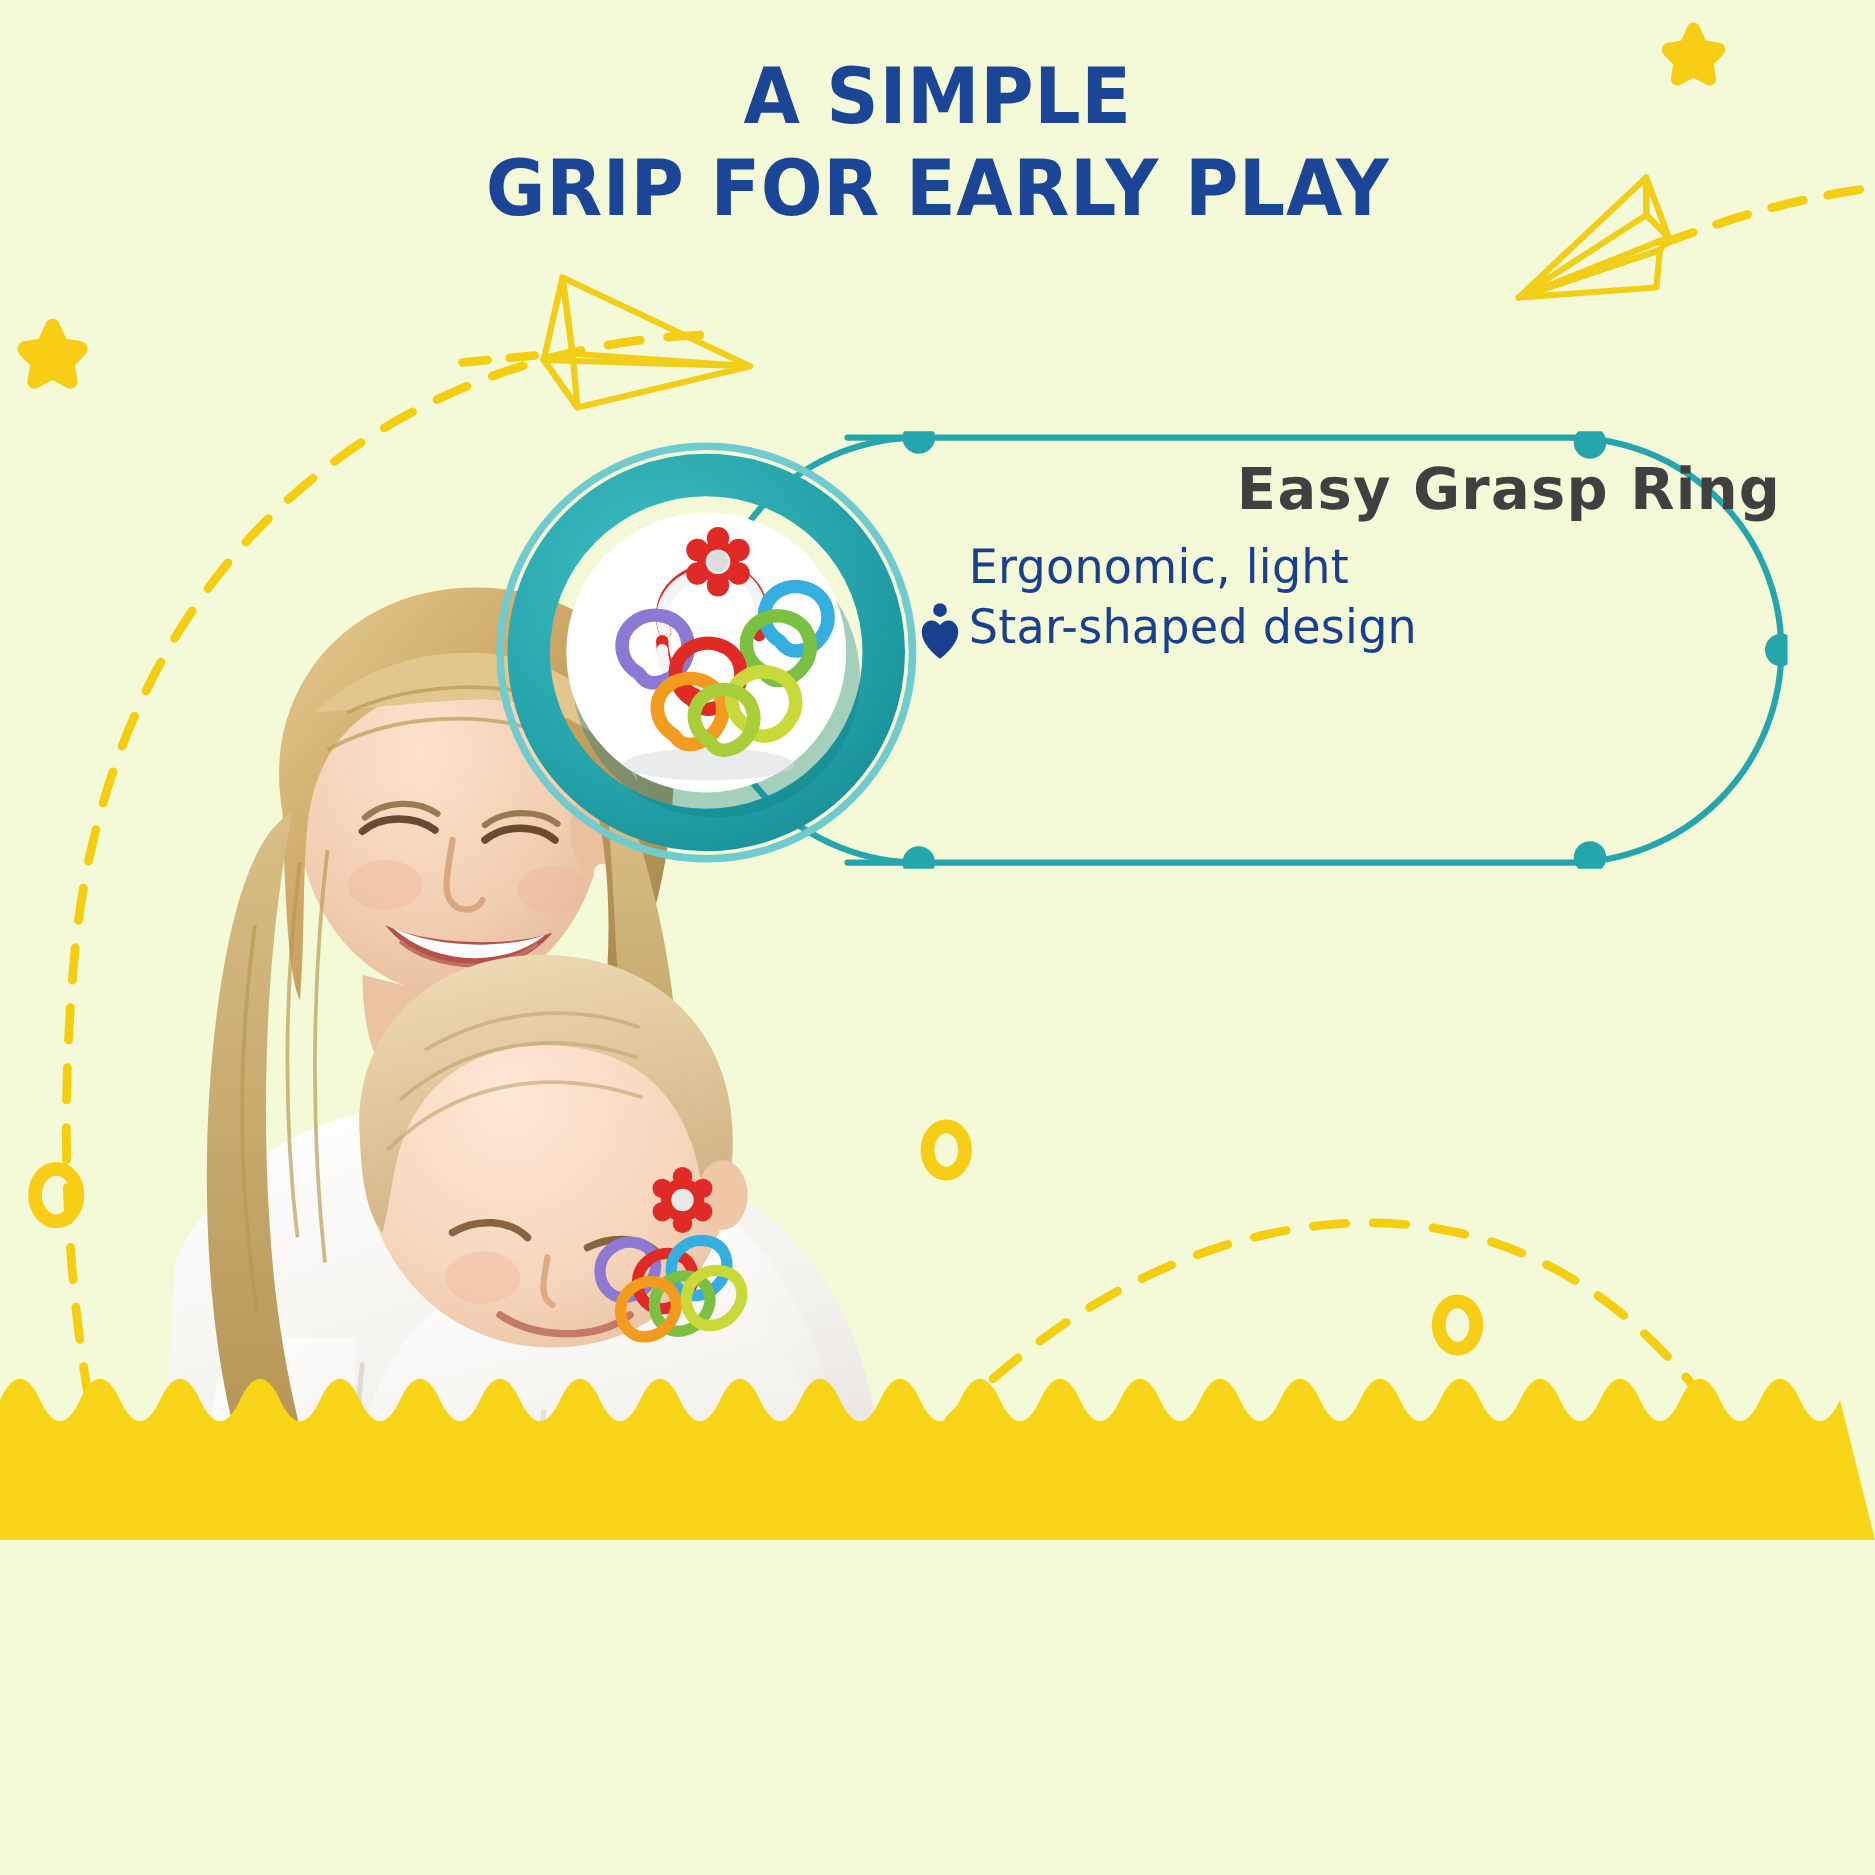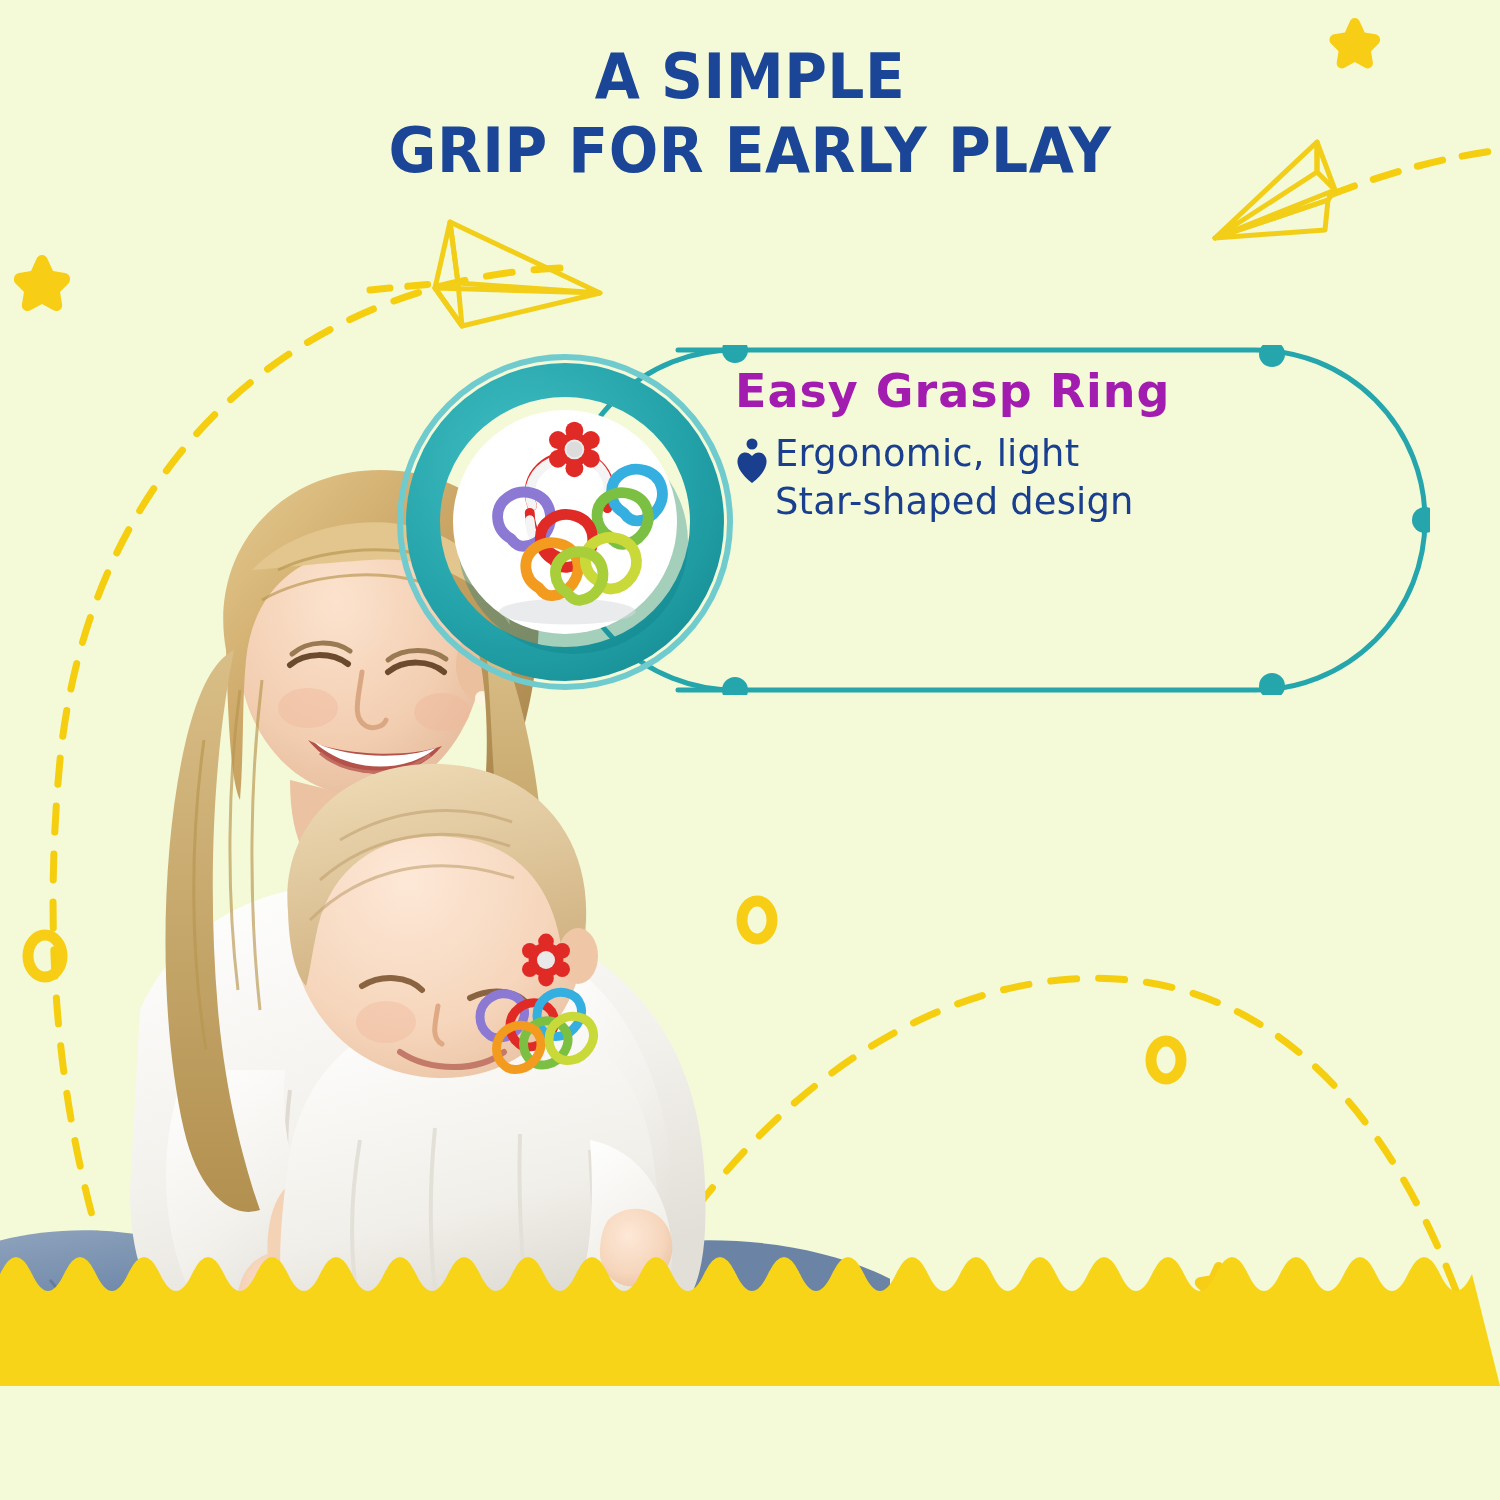--- a/index.html
+++ b/index.html
@@ -3,21 +3,21 @@
 <meta charset="utf-8">
 <style>
   html,body{margin:0;padding:0;}
   body{
     width:1500px;height:1500px;
     background:#F4FAD8;
     font-family:"DejaVu Sans","Liberation Sans",sans-serif;
     overflow:hidden;
     position:relative;
   }
-  #stage{position:absolute;inset:0;width:1500px;height:1386px;overflow:hidden;background:#F4FAD8;}
+  #stage{position:absolute;inset:0;width:1500px;height:1232px;overflow:hidden;background:#F4FAD8;}
 
   
   .layer{position:absolute;left:0;top:0;width:1500px;height:1500px;pointer-events:none;}
   #decor-back{z-index:1;}
 
   
   #headline{
     position:absolute;left:0;top:40px;width:1500px;
     text-align:center;z-index:5;
   }
@@ -42,29 +42,30 @@
   
   #feature-card{
     position:absolute;left:560px;top:345px;width:870px;height:350px;z-index:4;
   }
   #card-frame{position:absolute;left:0;top:0;width:870px;height:350px;}
 
   #feature-text{
     position:absolute;left:175px;top:18px;width:690px;
   }
   #feature-title{
-    color:#a21caf;
+    color:#404040;
     font-family:"DejaVu Sans","Liberation Sans",sans-serif;
     font-weight:bold;
     font-size:46px;
     line-height:56px;
     letter-spacing:1px;
     margin:0 0 10px 0;
-  }
-  .bullet-row{display:flex;align-items:flex-start;margin-bottom:8px;}
+    text-align:right;
+  }
+  .bullet-row{display:flex;align-items:flex-end;margin-bottom:8px;}
   .bullet-glyph{
     flex:0 0 auto;width:34px;height:52px;margin-right:6px;position:relative;top:6px;
   }
   .bullet-text{
     color:#1B3F8F;
     font-family:"DejaVu Sans","Liberation Sans",sans-serif;
     font-size:38px;
     line-height:48px;
     letter-spacing:0.2px;
     transform:scaleX(0.97);

